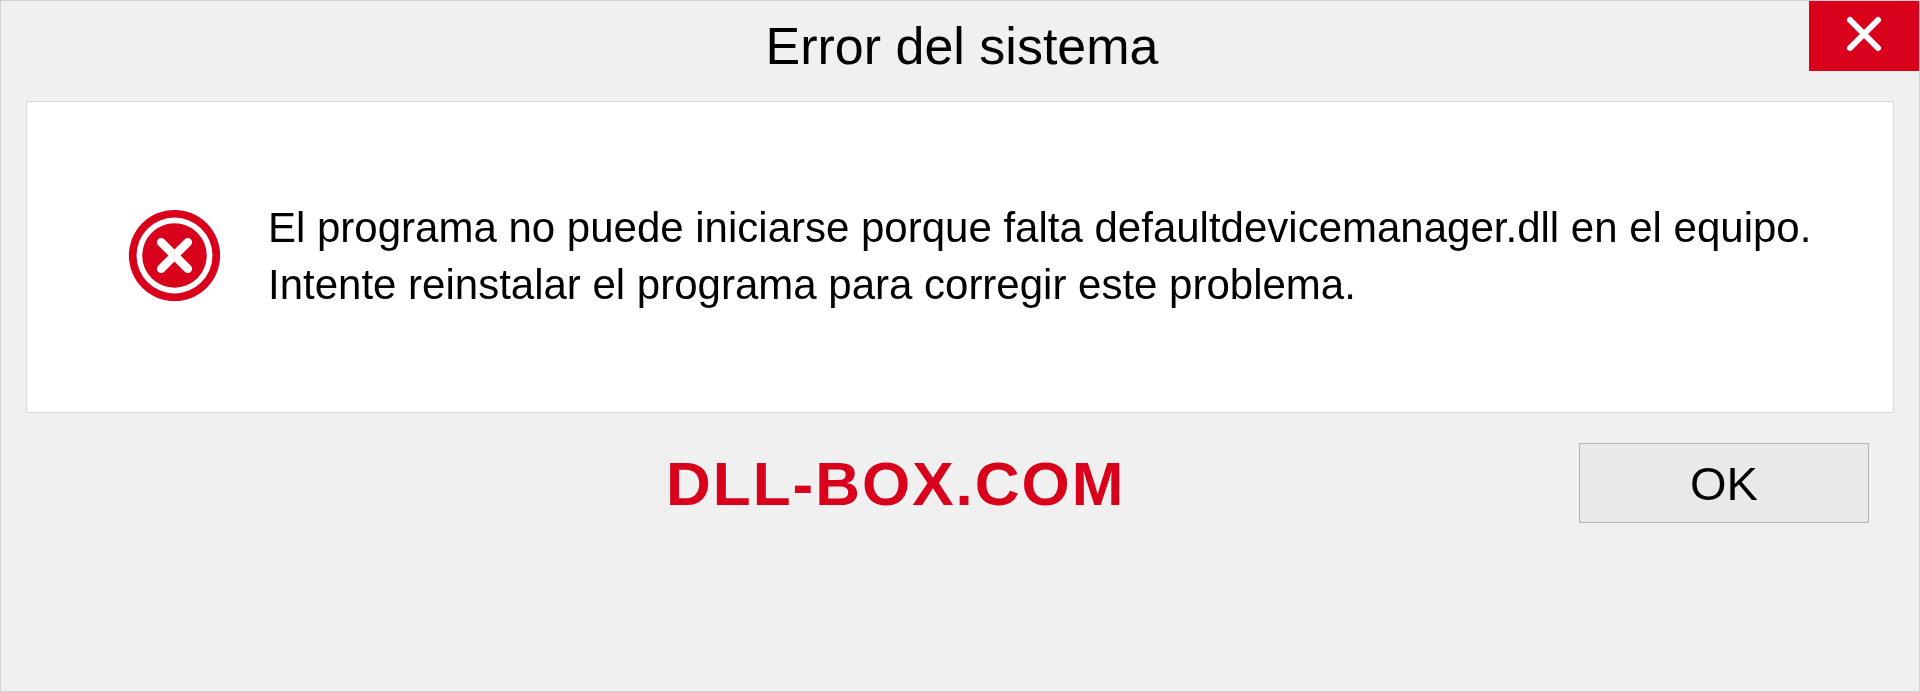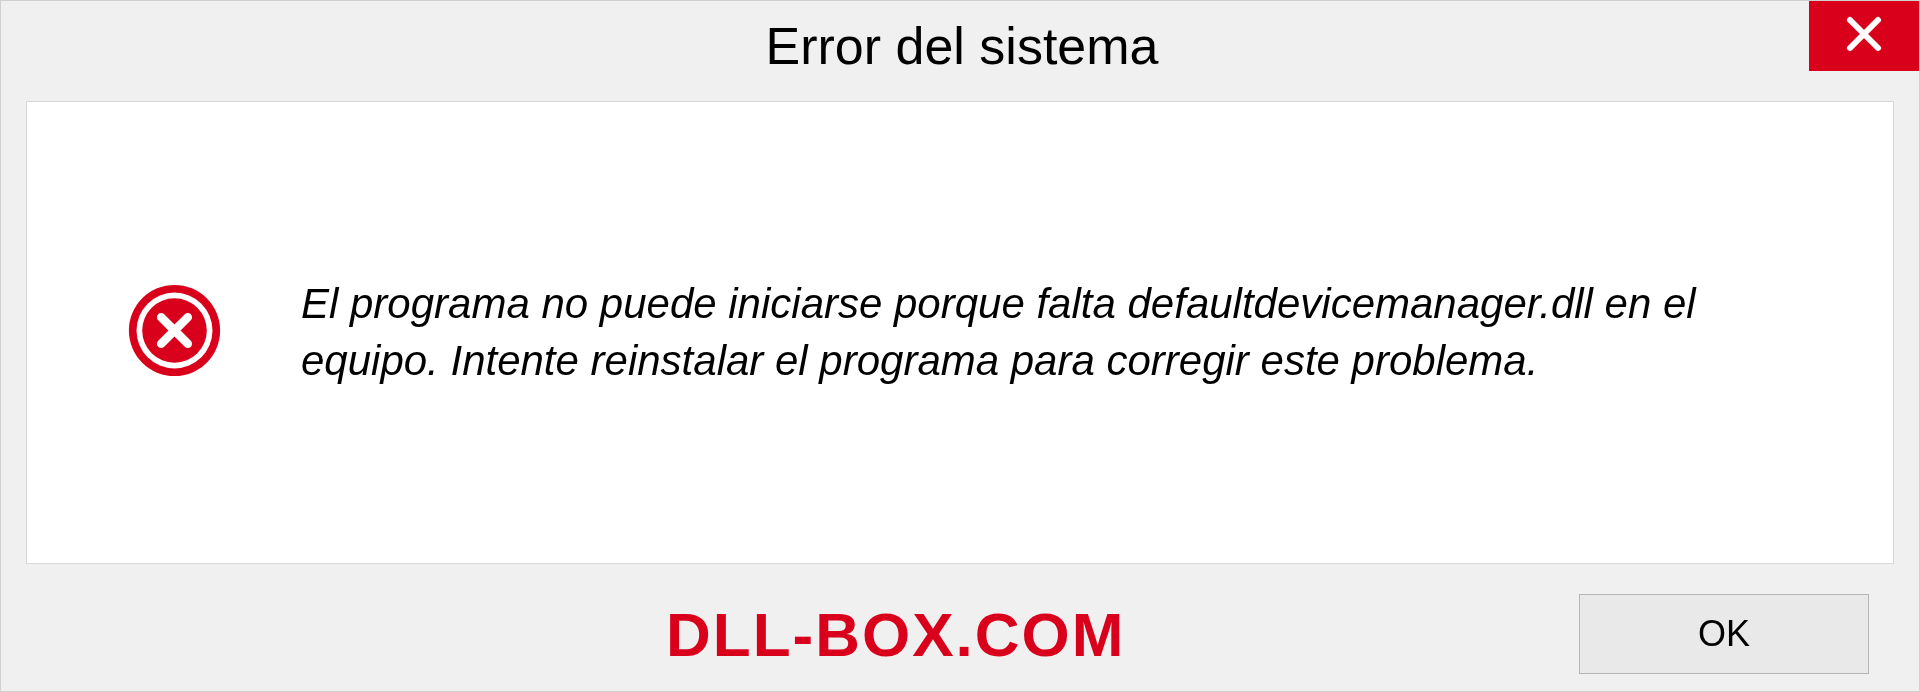--- a/index.html
+++ b/index.html
@@ -52,26 +52,25 @@
       cursor: pointer;
     }
     .close-btn svg {
       width: 40px;
       height: 40px;
     }
     .content-area {
       margin: 10px 25px 0 25px;
       background: #ffffff;
       border: 1px solid #d8d8d8;
-      height: 463px;
+      height: 312px;
       padding: 80px 80px 80px 100px;
       display: flex;
       align-items: center;
-      gap: 79px;
-      font-style: italic;
+      gap: 46px;
     }
     .error-icon-wrap {
       flex-shrink: 0;
     }
     .error-icon-wrap svg {
       width: 95px;
       height: 95px;
     }
     .message-text {
       font-size: 42px;
@@ -92,21 +91,21 @@
       color: #d9001b;
       letter-spacing: 2px;
       font-family: 'Arial Black', Arial, sans-serif;
       margin-left: 640px;
     }
     .ok-btn {
       width: 290px;
       height: 80px;
       background: #e9e9e9;
       border: 1px solid #b5b5b5;
-      font-size: 36px;
+      font-size: 47px;
       color: #000;
       display: flex;
       align-items: center;
       justify-content: center;
       cursor: pointer;
       font-family: inherit;
     }
   </style>
 </head>
 <body>

